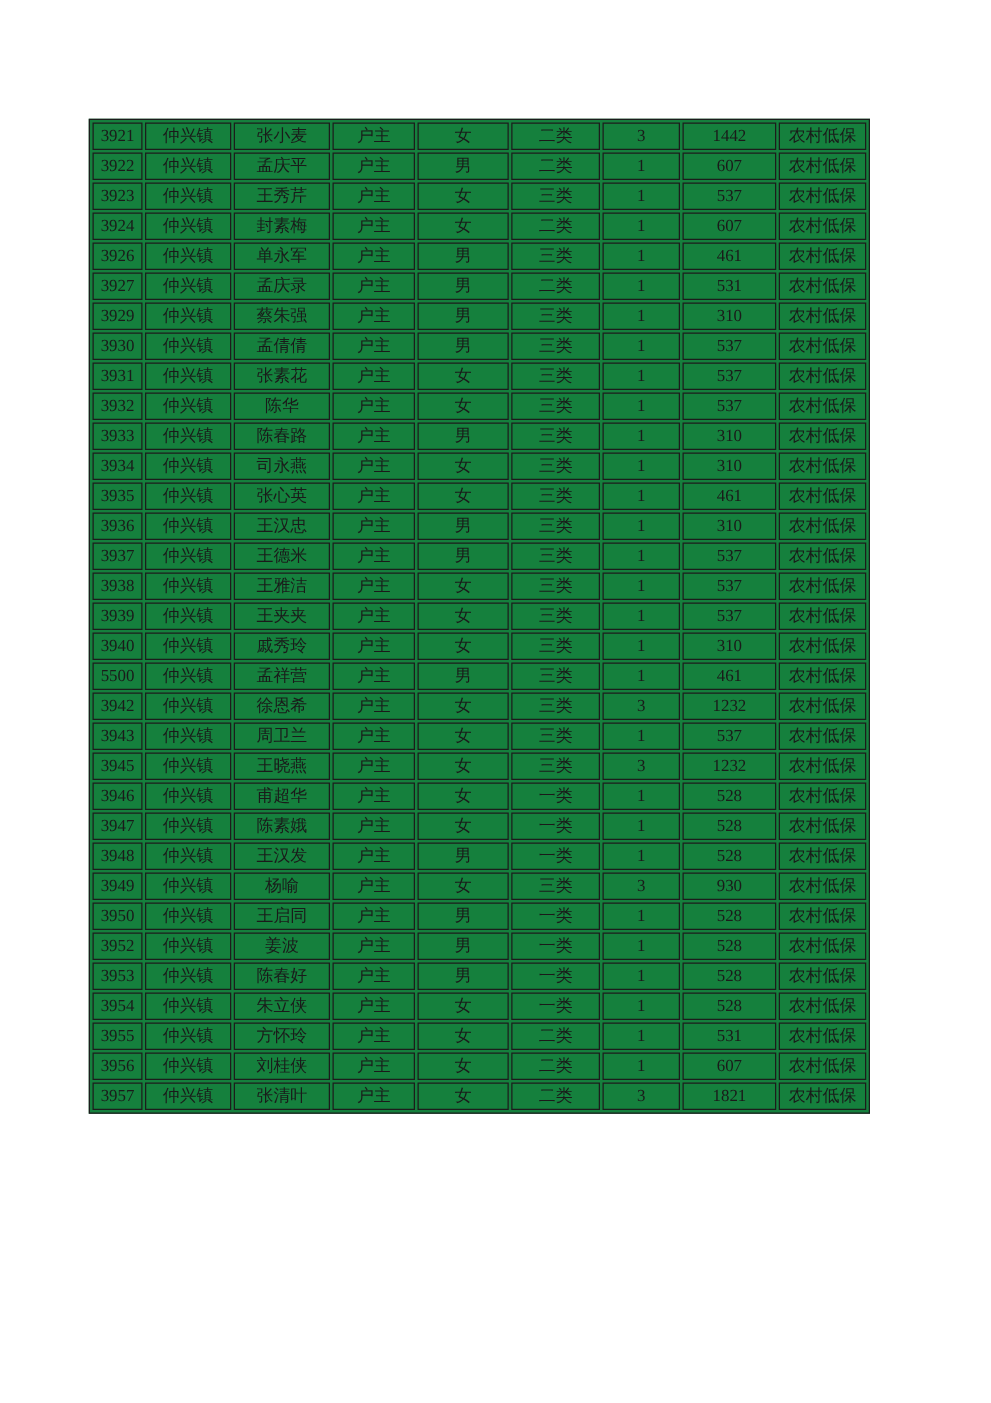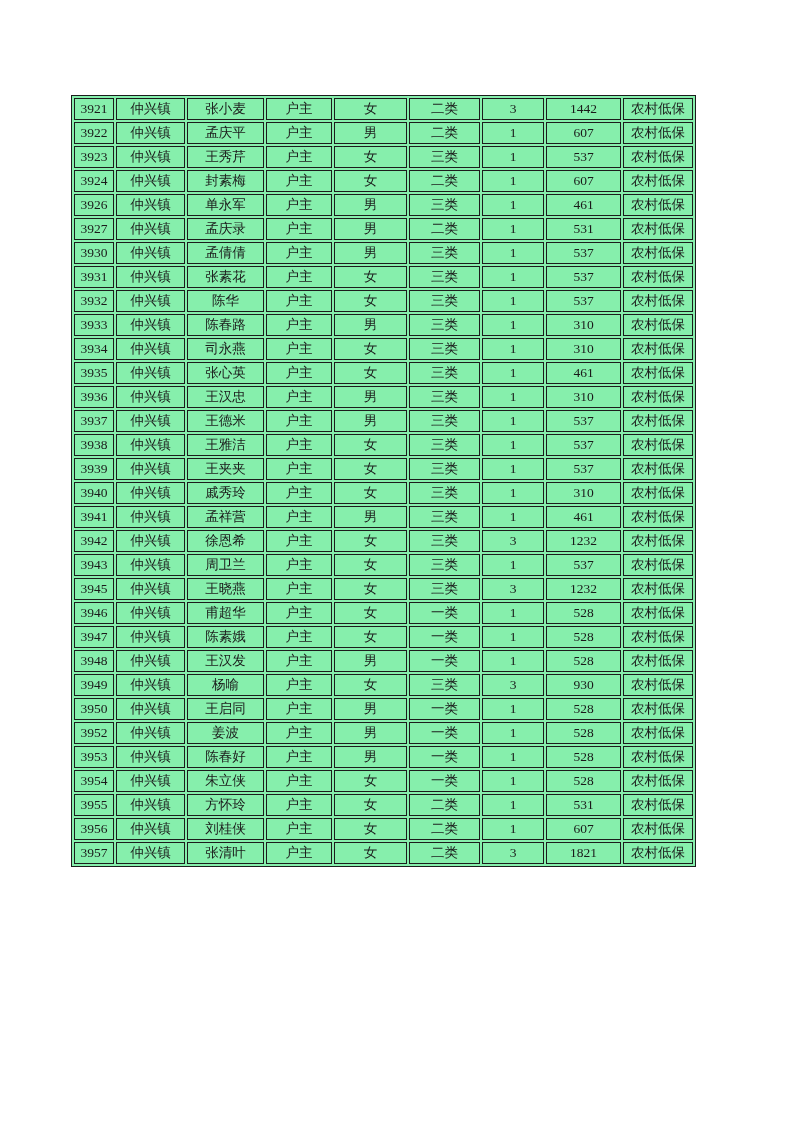--- a/index.html
+++ b/index.html
@@ -24,21 +24,21 @@
   }
   table.data-table {
     position: absolute;
     left: 71px;
     top: 95px;
     width: 612px;
     table-layout: fixed;
     border-collapse: separate;
     border-spacing: 2px;
     border: 1px solid #1c1c1c;
-    background: #86efac;
+    background: #15803d;
   }
   table.data-table td {
     border: 1px solid #1c1c1c;
     height: 20px;
     line-height: 20px;
     padding: 0 1px;
     text-align: center;
     vertical-align: middle;
     font-size: 13.5px;
     color: #1a1a1a;
@@ -133,20 +133,31 @@
           <td>仲兴镇</td>
           <td>孟庆录</td>
           <td>户主</td>
           <td>男</td>
           <td>二类</td>
           <td>1</td>
           <td>531</td>
           <td>农村低保</td>
         </tr>
         <tr>
+          <td>3929</td>
+          <td>仲兴镇</td>
+          <td>蔡朱强</td>
+          <td>户主</td>
+          <td>男</td>
+          <td>三类</td>
+          <td>1</td>
+          <td>310</td>
+          <td>农村低保</td>
+        </tr>
+        <tr>
           <td>3930</td>
           <td>仲兴镇</td>
           <td>孟倩倩</td>
           <td>户主</td>
           <td>男</td>
           <td>三类</td>
           <td>1</td>
           <td>537</td>
           <td>农村低保</td>
         </tr>
@@ -254,21 +265,21 @@
           <td>仲兴镇</td>
           <td>戚秀玲</td>
           <td>户主</td>
           <td>女</td>
           <td>三类</td>
           <td>1</td>
           <td>310</td>
           <td>农村低保</td>
         </tr>
         <tr>
-          <td>3941</td>
+          <td>5500</td>
           <td>仲兴镇</td>
           <td>孟祥营</td>
           <td>户主</td>
           <td>男</td>
           <td>三类</td>
           <td>1</td>
           <td>461</td>
           <td>农村低保</td>
         </tr>
         <tr>

